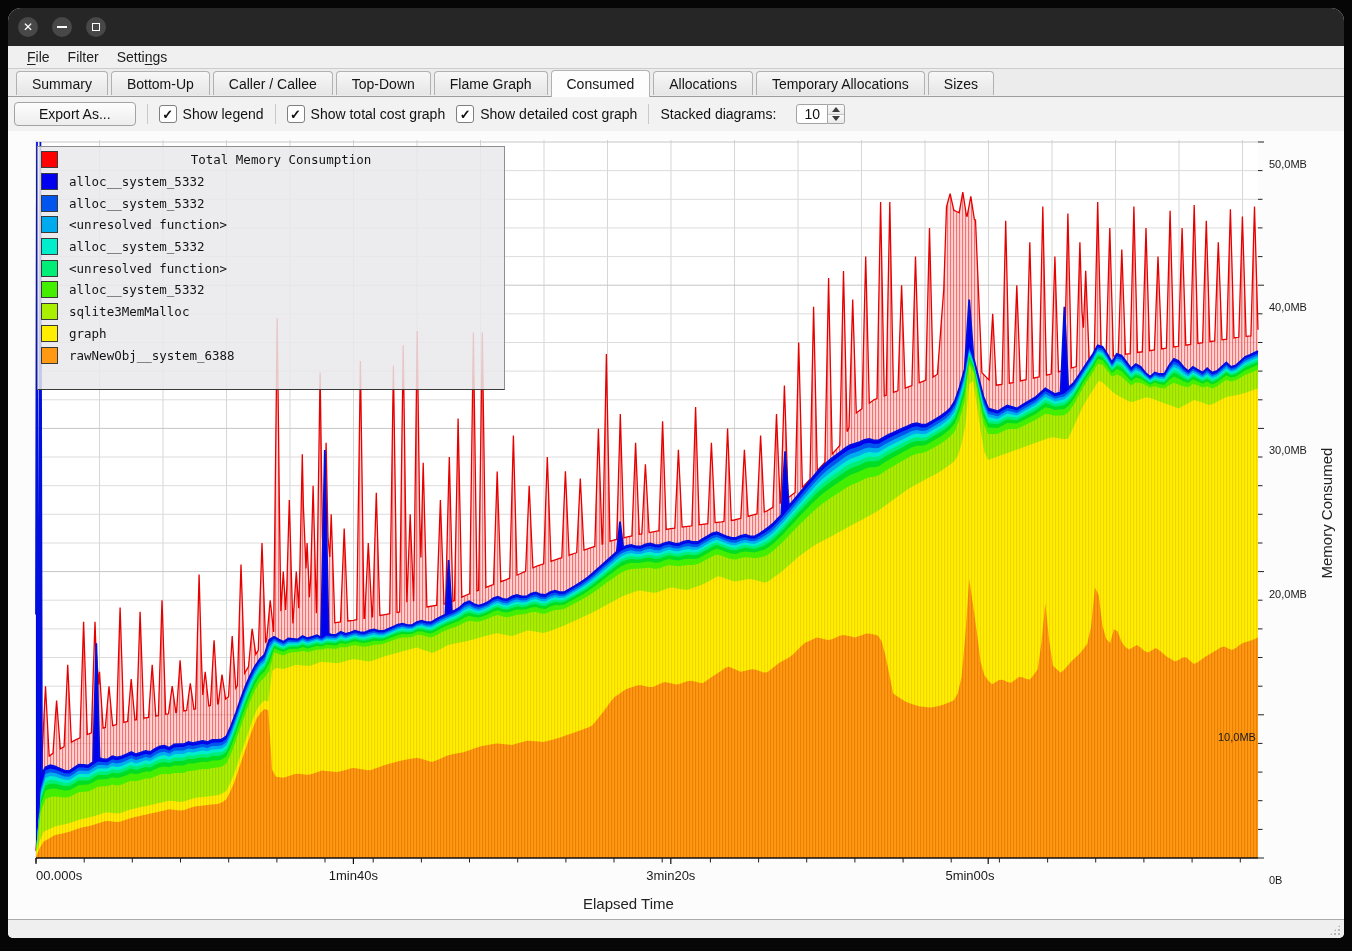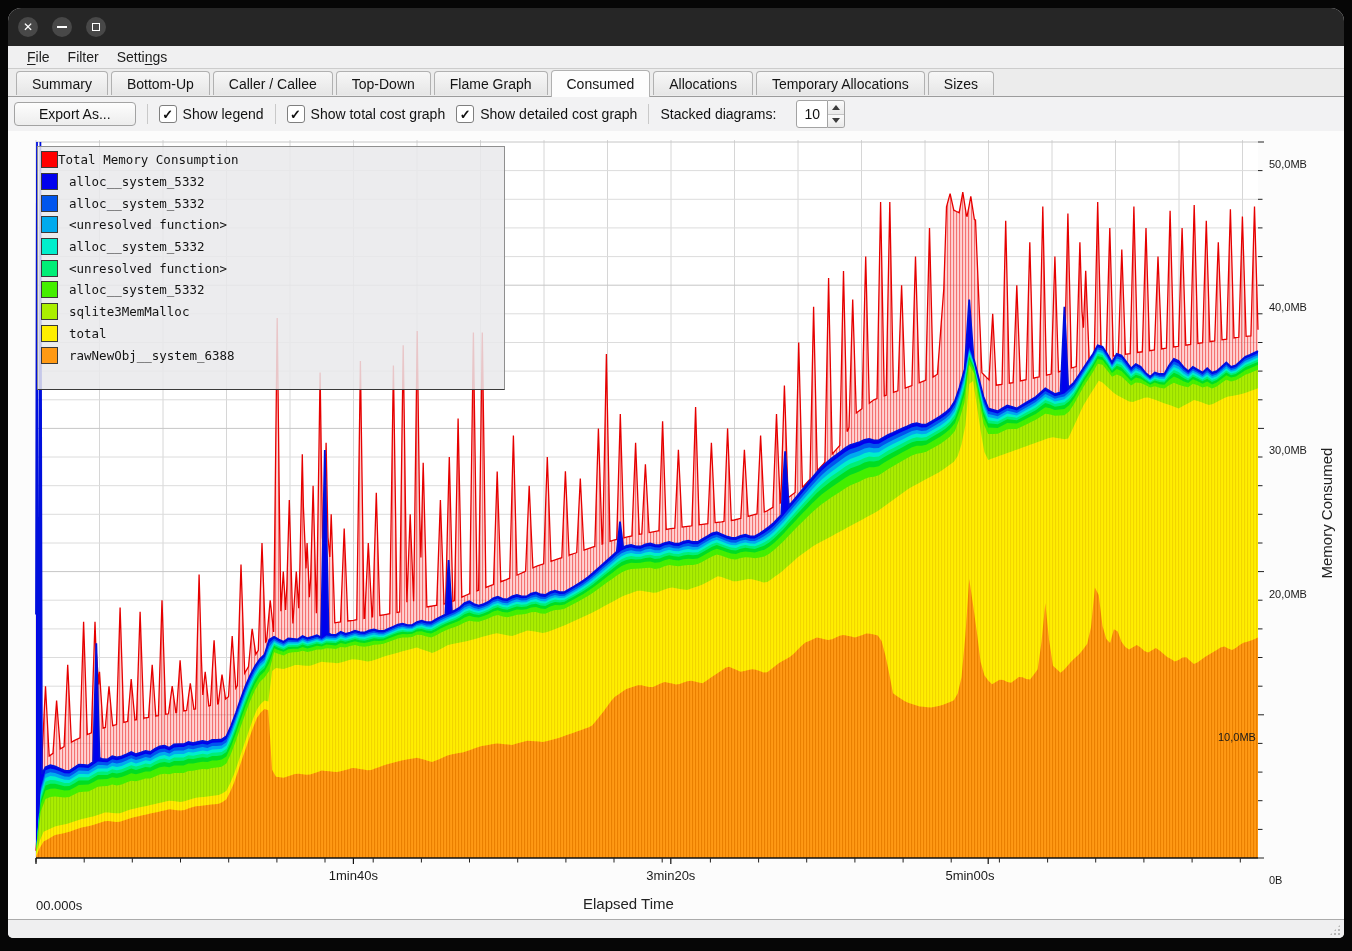--- a/index.html
+++ b/index.html
@@ -23,40 +23,40 @@
   .tabbar{height:28px;background:#ececec;display:flex;align-items:center;padding-left:8px;border-bottom:1px solid #9c9c9c;box-sizing:border-box;position:relative;}
   .tab{height:24px;line-height:24px;padding:0 15px;font-size:14px;color:#141414;background:linear-gradient(#f7f7f7,#e6e6e6);border:1px solid #b1b1b1;border-bottom:none;border-radius:4px 4px 0 0;margin-right:3px;box-sizing:border-box;white-space:nowrap;}
   .tab.active{background:#fdfdfd;height:27px;line-height:27px;margin-bottom:-1px;position:relative;z-index:2;}
   
   .toolbar{height:34px;background:#f2f2f3;display:flex;align-items:center;gap:11px;padding-left:6px;}
   .btn{border:1px solid #a3a3a3;border-radius:4px;background:linear-gradient(#fdfdfd,#ededed);padding:3px 24px;font-size:14px;color:#111;}
   .cb{display:flex;align-items:center;gap:6px;font-size:14px;color:#111;}
   .cb .box{width:16px;height:16px;border:1px solid #7f7f7f;border-radius:3px;background:#fff;display:flex;align-items:center;justify-content:center;font-size:13px;font-weight:bold;color:#101010;}
   .vsep{width:1px;height:20px;background:#c9c9c9;}
   .spinwrap{display:flex;align-items:center;gap:20px;font-size:14px;color:#111;}
-  .spin{display:flex;height:28px;box-sizing:border-box;}
+  .spin{display:flex;height:20px;box-sizing:border-box;}
   .spin .val{width:30px;border:1px solid #a3a3a3;background:#fff;font-size:14px;color:#111;display:flex;align-items:center;justify-content:center;border-radius:3px 0 0 3px;}
   .spin .arrows{width:16px;display:flex;flex-direction:column;border:1px solid #a3a3a3;border-left:none;border-radius:0 3px 3px 0;overflow:hidden;}
   .spin .arrows>div{flex:1;background:linear-gradient(#fbfbfb,#eaeaea);display:flex;align-items:center;justify-content:center;}
   .spin .arrows>div:first-child{border-bottom:1px solid #c4c4c4;}
   .tri-up{width:0;height:0;border-left:4px solid transparent;border-right:4px solid transparent;border-bottom:5px solid #3c3c3c;}
   .tri-down{width:0;height:0;border-left:4px solid transparent;border-right:4px solid transparent;border-top:5px solid #3c3c3c;}
   
   .chart-panel{position:relative;width:1336px;height:788px;background:#fcfcfc;}
   .chart-panel svg{position:absolute;left:0;top:0;}
   .axis-label-x{position:absolute;font-size:13px;color:#1a1a1a;white-space:nowrap;}
   .axis-label-y{position:absolute;font-size:11px;color:#1a1a1a;white-space:nowrap;margin-top:24px;}
   .axis-title-x{position:absolute;font-size:15px;color:#232323;}
   .axis-title-y{position:absolute;font-size:15px;color:#232323;transform:rotate(-90deg);transform-origin:center;white-space:nowrap;}
   
   .legend{position:absolute;left:29px;top:15px;width:468px;height:244px;background:rgba(233,233,235,0.85);border:1px solid #8f8f8f;border-bottom:1px solid #3a3a3a;box-sizing:border-box;z-index:5;padding-top:2px;}
   .legend-row{display:flex;align-items:center;height:21.7px;padding-left:3px;}
   .legend-row .swatch{width:17px;height:17px;border:1px solid #3a3a3a;box-sizing:border-box;flex:none;}
   .legend-row .lab{font-family:"DejaVu Sans Mono",monospace;font-size:12.5px;color:#141414;margin-left:11px;white-space:pre;}
-  .legend-row.title-row .lab{margin-left:0;flex:1;}
+  .legend-row.title-row .lab{margin-left:0;flex:1;text-align:center;}
   
   .statusbar{height:20px;background:#efeff0;border-top:1px solid #ababab;box-sizing:border-box;position:relative;}
   .grip{position:absolute;right:3px;bottom:3px;width:12px;height:12px;background-image:radial-gradient(#b5b5b5 1px,transparent 1.2px);background-size:4px 4px;clip-path:polygon(100% 0,100% 100%,0 100%);}
 </style>
 </head>
 <body>
 
 <div class="stage">
   <div class="window">
 
@@ -292,29 +292,29 @@
           <div class="legend-row">
             <div class="swatch" style="background: rgb(68, 238, 0);"></div>
             <div class="lab">alloc__system_5332</div>
           </div>
           <div class="legend-row">
             <div class="swatch" style="background: rgb(170, 238, 0);"></div>
             <div class="lab">sqlite3MemMalloc</div>
           </div>
           <div class="legend-row">
             <div class="swatch" style="background: rgb(255, 238, 0);"></div>
-            <div class="lab">total</div>
+            <div class="lab">graph</div>
           </div>
           <div class="legend-row">
             <div class="swatch" style="background: rgb(255, 153, 20);"></div>
             <div class="lab">rawNewObj__system_6388</div>
           </div>
         </div>
       <div id="axisLabels">
-          <div class="axis-label-x" style="left: 28px; top: 737px; margin-top: 30px;">00.000s</div>
+          <div class="axis-label-x" style="left: 28px; top: 737px;">00.000s</div>
           <div class="axis-label-x" style="left: 285.403px; width: 120px; text-align: center; top: 737px;">1min40s</div>
           <div class="axis-label-x" style="left: 602.805px; width: 120px; text-align: center; top: 737px;">3min20s</div>
           <div class="axis-label-x" style="left: 902px; width: 120px; text-align: center; top: 737px;">5min00s</div>
           <div class="axis-label-y" style="left: 1261px; top: 719px;">0B</div>
           <div class="axis-label-y" style="left: 1210px; top: 575.8px;">10,0MB</div>
           <div class="axis-label-y" style="left: 1261px; top: 432.6px;">20,0MB</div>
           <div class="axis-label-y" style="left: 1261px; top: 289.4px;">30,0MB</div>
           <div class="axis-label-y" style="left: 1261px; top: 146.2px;">40,0MB</div>
           <div class="axis-label-y" style="left: 1261px; top: 3px;">50,0MB</div>
         </div>

